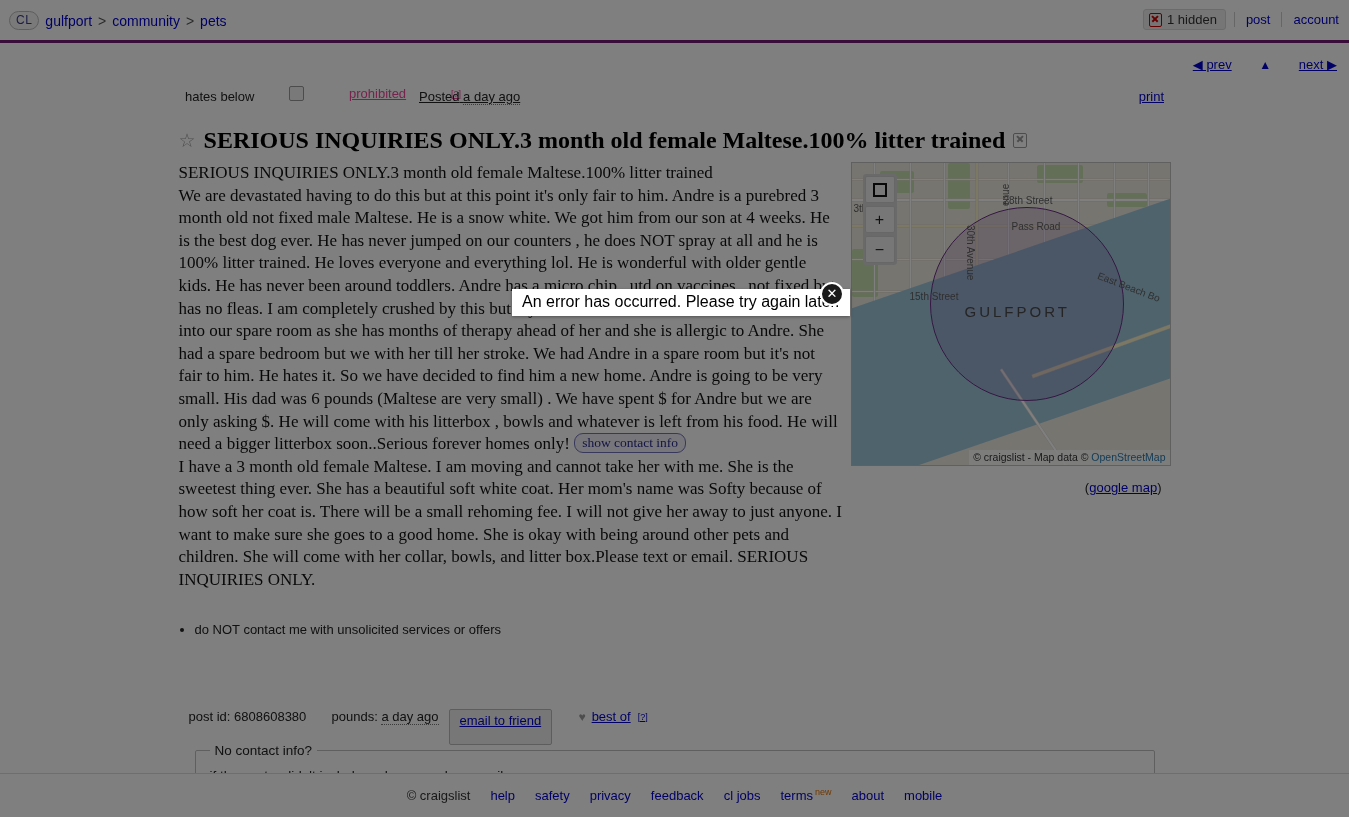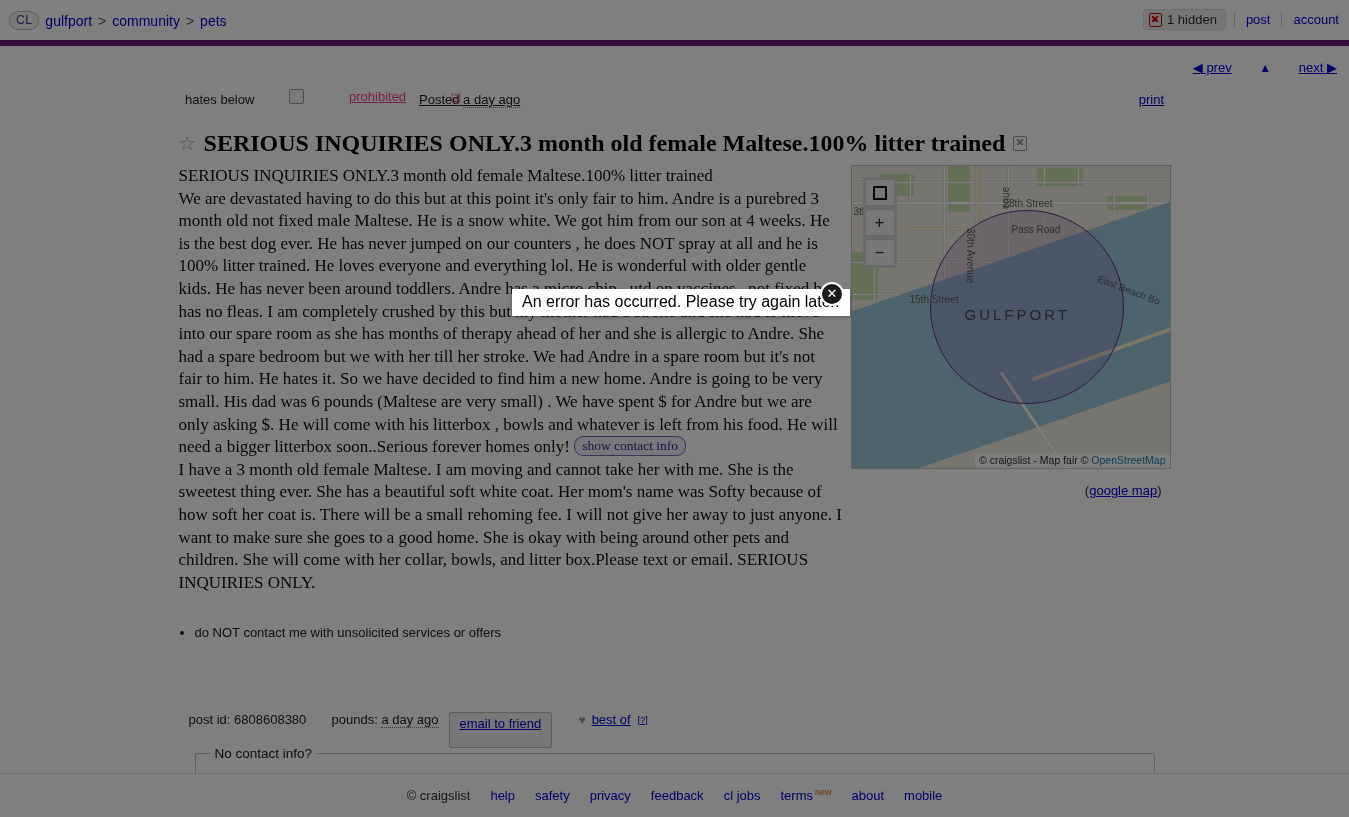--- a/index.html
+++ b/index.html
@@ -29,21 +29,21 @@
     inset: 0;
     background: rgba(0,0,0,0.5);
     z-index: 500;
     pointer-events: none;
   }
 
   
   #header {
     height: 40px;
     background: #ffffff;
-    border-bottom: 6px solid #701a75;
+    border-bottom: 3px solid #701a75;
     position: relative;
   }
   #crumbs {
     position: absolute;
     left: 9px;
     top: 11px;
     font-size: 14px;
     color: #333;
     display: flex;
     align-items: center;
@@ -565,21 +565,21 @@
                   <span></span>
                   <span></span>
                   <span></span>
               </span>
             </div>
             <div class="mapbtn">+</div>
             <div class="mapbtn">−</div>
           </div>
 
           <div id="map-attrib">
-            <span>© craigslist - Map fair © </span><a href="#">OpenStreetMap</a>
+            <span>© craigslist - Map data © </span><a href="#">OpenStreetMap</a>
           </div>
         </div>
 
         <div id="googlemap-line">
           <span>(</span><a href="#">google map</a><span>)</span>
         </div>
       </div>
 
       <div id="postingbody">
         <span class="line">SERIOUS INQUIRIES ONLY.3 month old female Maltese.100% litter trained</span>

